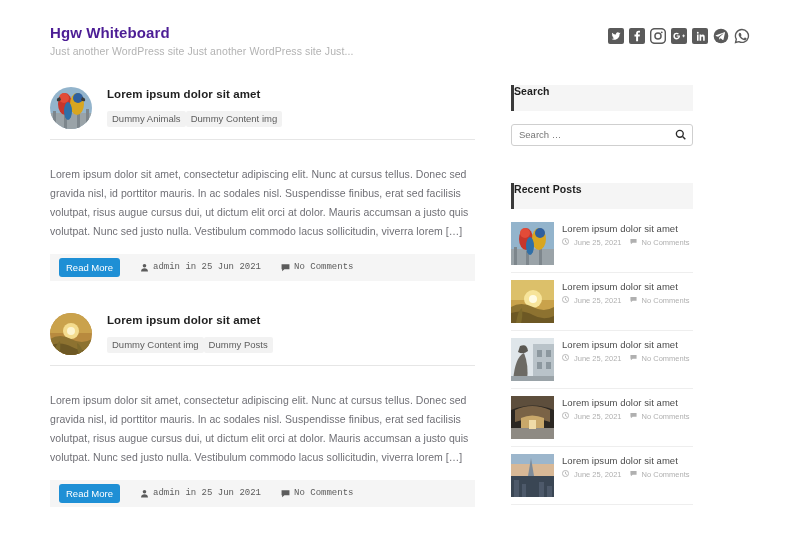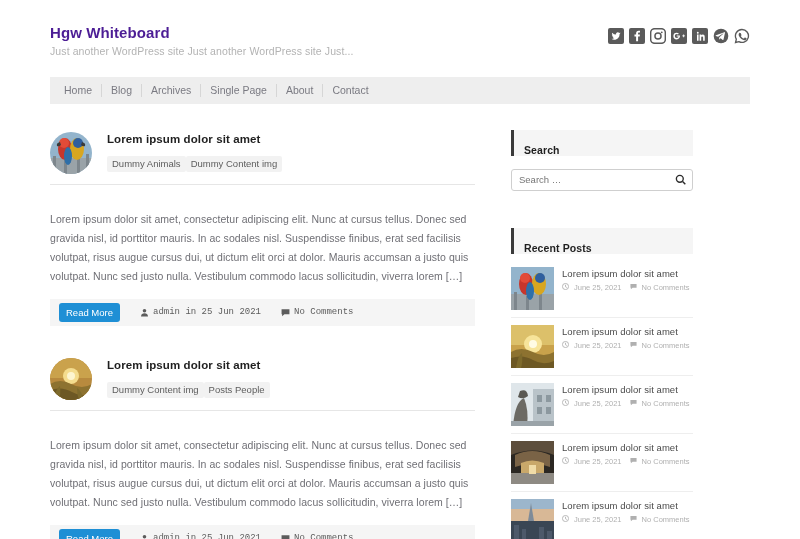--- a/index.html
+++ b/index.html
@@ -138,23 +138,22 @@
     font-family: Liberation Mono, monospace;
   }
   .meta-item svg { width: 9px; height: 9px; display: block; fill: #5c5c5c; }
 
   
   .widget { margin-bottom: 19px; }
   .widget-title-bar {
     background: #f5f5f5;
     height: 26px;
     display: flex;
-    align-items: flex-end;
+    align-items: flex-start;
     border-left: 3px solid #3a3a3a;
-    padding-left: 10px;
   }
   .widget-title {
     font-size: 10.5px;
     font-weight: bold;
     color: #1f1f1f;
     letter-spacing: 0.1px;
   }
   .search-row {
     margin-top: 13px;
     position: relative;
@@ -270,30 +269,20 @@
       </span>
       <span class="social-icon">
         <svg viewBox="0 0 24 24">
             <path d="M12 2.2A9.7 9.7 0 003.5 16.8L2.3 21.7l5-1.3A9.7 9.7 0 1012 2.2z" fill="none" stroke="#5a5a5a" stroke-width="2"></path>
             <path d="M9.1 7.6c.2 0 .4 0 .55.02.18.01.42-.07.65.5.24.58.82 2 .89 2.15.07.14.12.31.02.5-.1.2-.15.31-.3.48-.14.17-.3.37-.43.5-.14.14-.29.3-.12.58.17.29.74 1.22 1.59 1.98 1.09.97 2 1.27 2.29 1.42.29.14.46.12.63-.07.17-.2.72-.84.92-1.13.19-.29.38-.24.64-.14.26.1 1.67.79 1.96.93.29.15.48.22.55.34.07.12.07.7-.17 1.38-.24.67-1.4 1.3-1.95 1.34-.55.05-1.06.25-3.57-.74-3.02-1.19-4.93-4.27-5.08-4.47-.14-.2-1.2-1.6-1.2-3.05s.77-2.17 1.04-2.46c.27-.29.58-.36.78-.36z" fill="#5a5a5a"></path>
           </svg>
       </span>
     </div>
   </header>
 
-  <nav class="nav-wrap">
-    <ul class="nav-list">
-      <li class="nav-item">Home</li>
-      <li class="nav-item">Blog</li>
-      <li class="nav-item">Archives</li>
-      <li class="nav-item">Single Page</li>
-      <li class="nav-item">About</li>
-      <li class="nav-item">Contact</li>
-    </ul>
-  </nav>
 
   <div class="content-row">
 
     <main class="main-col">
 
       <article class="post">
         <div class="post-head">
           <div class="avatar">
             <svg viewBox="0 0 42 42" preserveAspectRatio="xMidYMid slice">
               <rect width="42" height="42" fill="#93b4cc"></rect>
@@ -350,21 +339,21 @@
               <path d="M0 26 q10 -6 21 0 q11 6 21 0 v16 H0z" fill="#8d7230"></path>
               <path d="M0 32 q12 -4 22 2 q10 6 20 1 v7 H0z" fill="#6d5824"></path>
               <path d="M4 42 q2-12 6-14 q1 8 -1 14z" fill="#7e6a2c"></path>
               <path d="M34 42 q-3-10 -7-12 q0 7 2 12z" fill="#7e6a2c"></path>
             </svg>
           </div>
           <div class="post-headtext">
             <h2 class="post-title">Lorem ipsum dolor sit amet</h2>
             <div class="tags">
               <span class="tag">Dummy Content img</span>
-              <span class="tag">Posts People</span>
+              <span class="tag">Dummy Posts</span>
             </div>
           </div>
         </div>
         <div class="divider"></div>
         <p class="post-excerpt">Lorem ipsum dolor sit amet, consectetur adipiscing elit. Nunc at cursus tellus. Donec sed gravida nisl, id porttitor mauris. In ac sodales nisl. Suspendisse finibus, erat sed facilisis volutpat, risus augue cursus dui, ut dictum elit orci at dolor. Mauris accumsan a justo quis volutpat. Nunc sed justo nulla. Vestibulum commodo lacus sollicitudin, viverra lorem […]</p>
         <div class="post-meta">
           <span class="read-more">Read More</span>
           <span class="meta-item">
             <svg viewBox="0 0 16 16">
                 <circle cx="8" cy="5" r="3.2"></circle>

